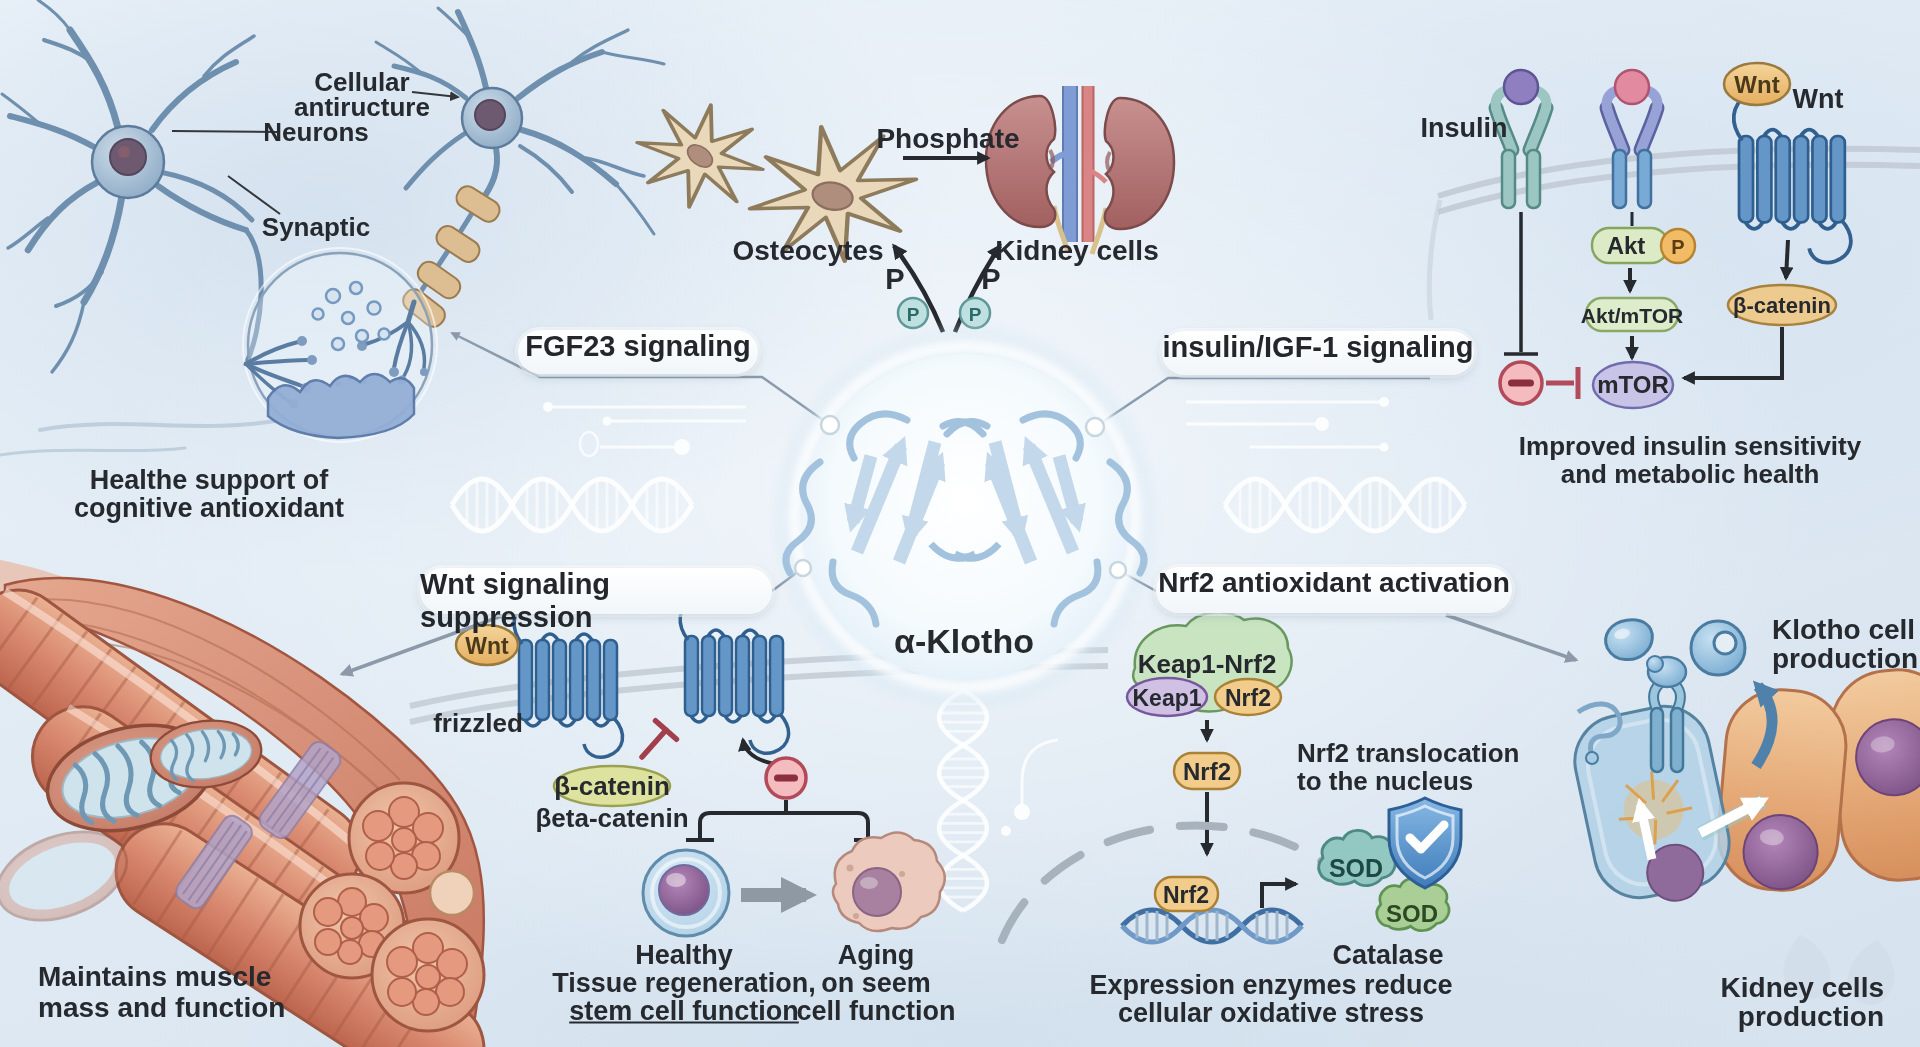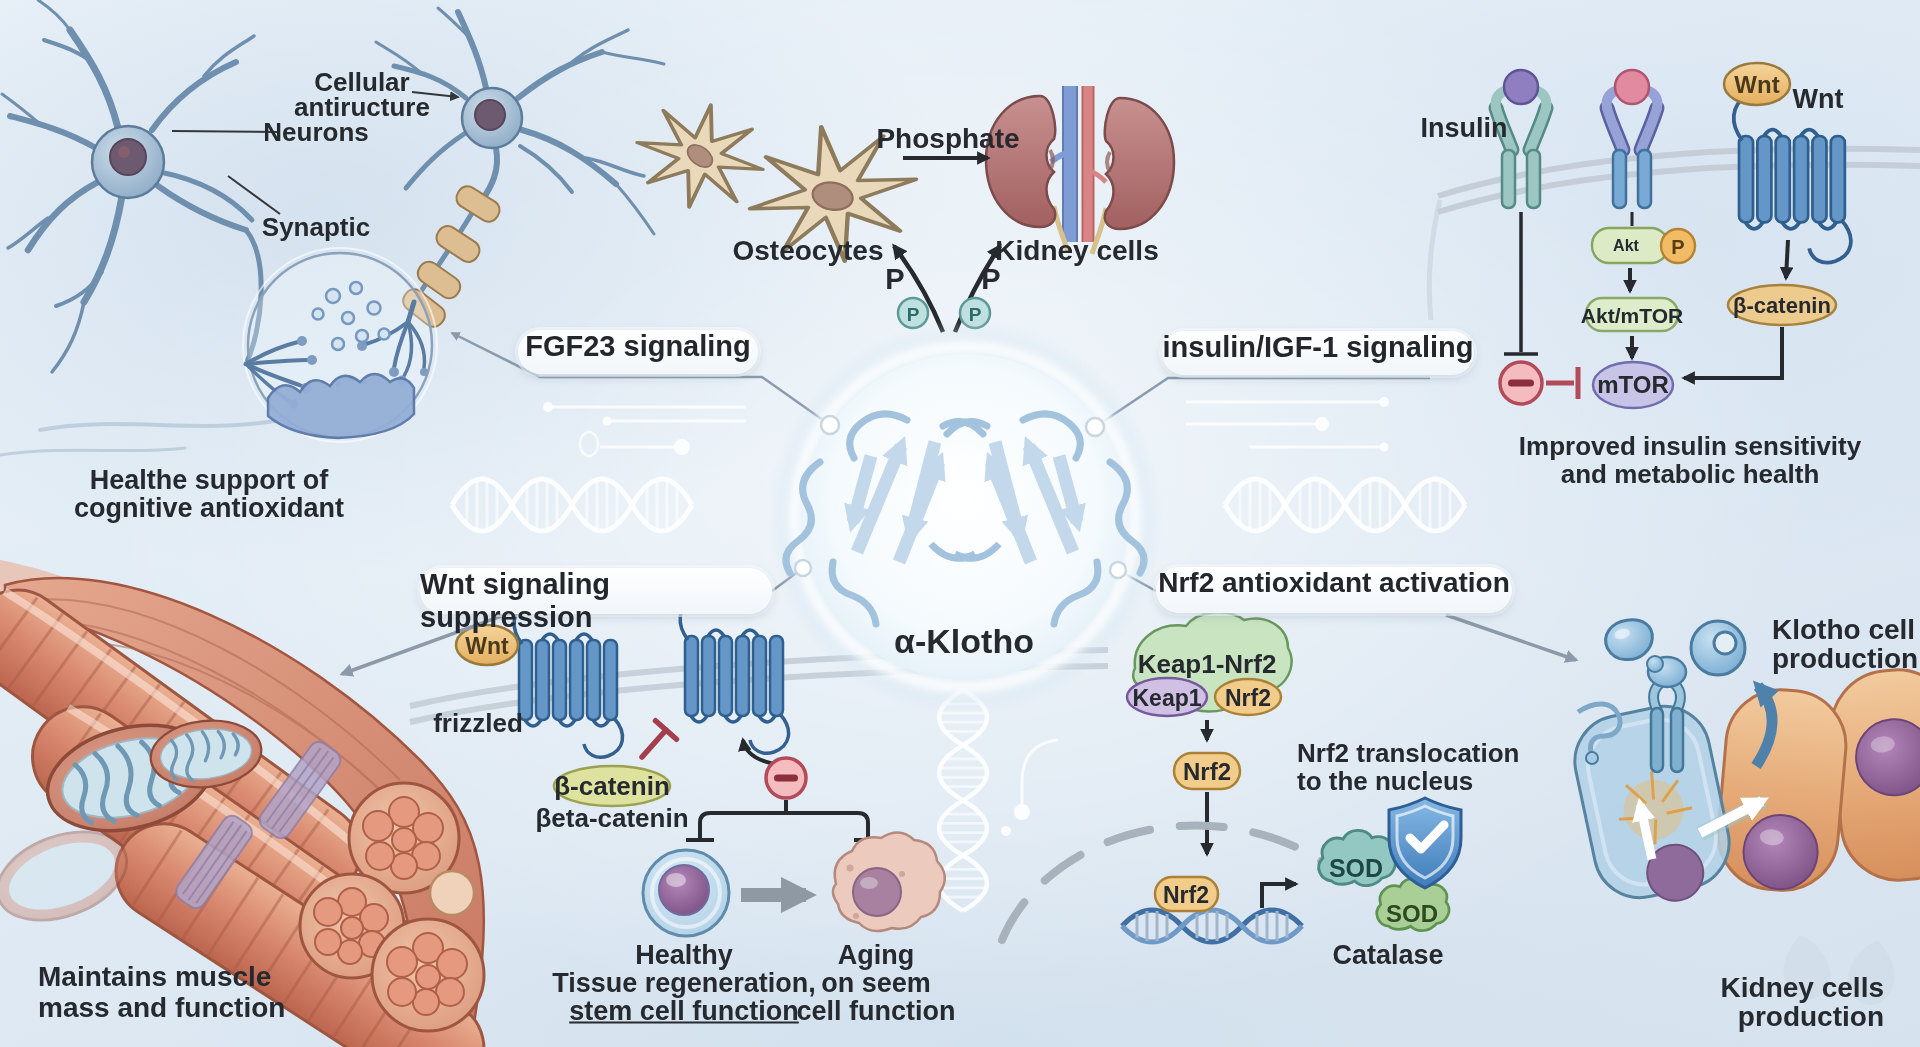--- a/index.html
+++ b/index.html
@@ -720,21 +720,21 @@
 <div class="t c" style="left:948px;top:139px;font-size:28px;">Phosphate</div>
 <div class="t c" style="left:1077px;top:251px;font-size:28px;">Kidney cells</div>
 <div class="t c" style="left:895px;top:279px;font-size:29px;">P</div>
 <div class="t c" style="left:991px;top:279px;font-size:29px;">P</div>
 <div class="t c" style="left:913px;top:314px;font-size:19px;color:#2e6a6a;">P</div>
 <div class="t c" style="left:975px;top:314px;font-size:19px;color:#2e6a6a;">P</div>
 
 <div class="t c" style="left:1464px;top:128px;font-size:27px;">Insulin</div>
 <div class="t c" style="left:1757px;top:85px;font-size:24px;color:#4a3a1a;">Wnt</div>
 <div class="t c" style="left:1818px;top:99px;font-size:27px;">Wnt</div>
-<div class="t c" style="left:1626px;top:246px;font-size:16px;">Akt</div>
+<div class="t c" style="left:1626px;top:246px;font-size:24px;">Akt</div>
 <div class="t c" style="left:1678px;top:247px;font-size:20px;color:#5a3c10;">P</div>
 <div class="t c" style="left:1632px;top:315px;font-size:21px;">Akt/mTOR</div>
 <div class="t c" style="left:1633px;top:385px;font-size:24px;">mTOR</div>
 <div class="t c" style="left:1782px;top:306px;font-size:22px;">β-catenin</div>
 <div class="t c" style="left:1690px;top:446px;font-size:26px;">Improved insulin sensitivity</div>
 <div class="t c" style="left:1690px;top:474px;font-size:26px;">and metabolic health</div>
 
 <div class="t c" style="left:964px;top:641px;font-size:34px;">α-Klotho</div>
 
 <div class="t c" style="left:487px;top:646px;font-size:23px;color:#4a3a1a;">Wnt</div>
@@ -751,20 +751,22 @@
 <div class="t c" style="left:1207px;top:664px;font-size:26px;">Keap1-Nrf2</div>
 <div class="t c" style="left:1167px;top:698px;font-size:23px;">Keap1</div>
 <div class="t c" style="left:1248px;top:698px;font-size:23px;">Nrf2</div>
 <div class="t c" style="left:1207px;top:772px;font-size:24px;">Nrf2</div>
 <div class="t l" style="left:1297px;top:753px;font-size:26px;">Nrf2 translocation</div>
 <div class="t l" style="left:1297px;top:781px;font-size:26px;">to the nucleus</div>
 <div class="t c" style="left:1186px;top:895px;font-size:23px;">Nrf2</div>
 <div class="t c" style="left:1356px;top:868px;font-size:25px;color:#1e4844;">SOD</div>
 <div class="t c" style="left:1412px;top:914px;font-size:24px;color:#2c4a22;">SOD</div>
 <div class="t c" style="left:1388px;top:955px;font-size:27px;">Catalase</div>
+<div class="t c" style="left:1271px;top:985px;font-size:27px;">Expression enzymes reduce</div>
+<div class="t c" style="left:1271px;top:1013px;font-size:27px;">cellular oxidative stress</div>
 
 <div class="t l" style="left:38px;top:977px;font-size:28px;">Maintains muscle</div>
 <div class="t l" style="left:38px;top:1008px;font-size:28px;">mass and function</div>
 
 <div class="t l" style="left:1772px;top:630px;font-size:28px;">Klotho cell</div>
 <div class="t l" style="left:1772px;top:659px;font-size:28px;">production</div>
 <div class="t r" style="left:1884px;top:988px;font-size:28px;">Kidney cells</div>
 <div class="t r" style="left:1884px;top:1017px;font-size:28px;">production</div>
 
 </div>

